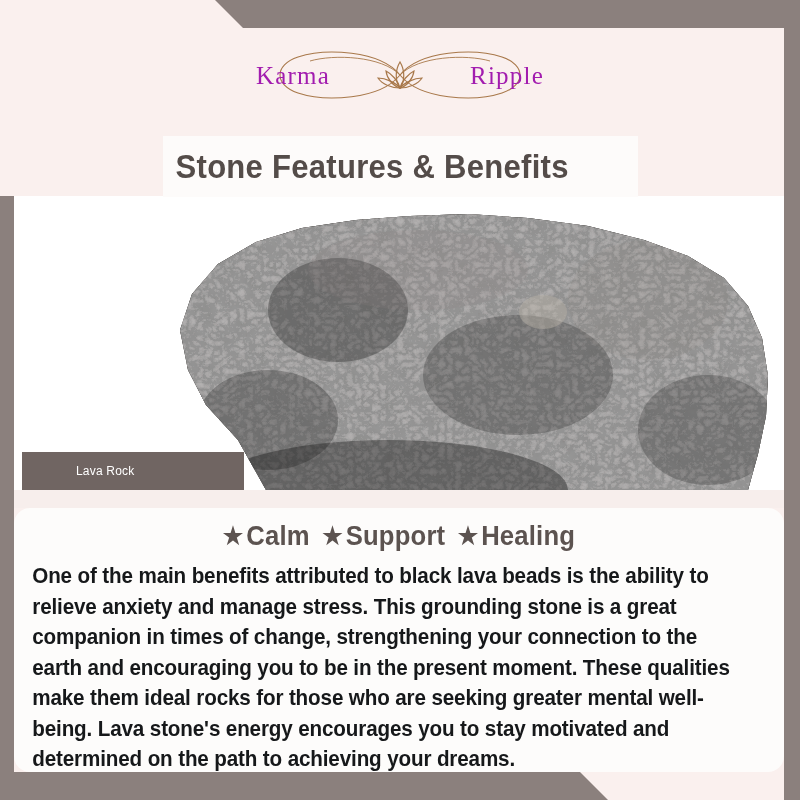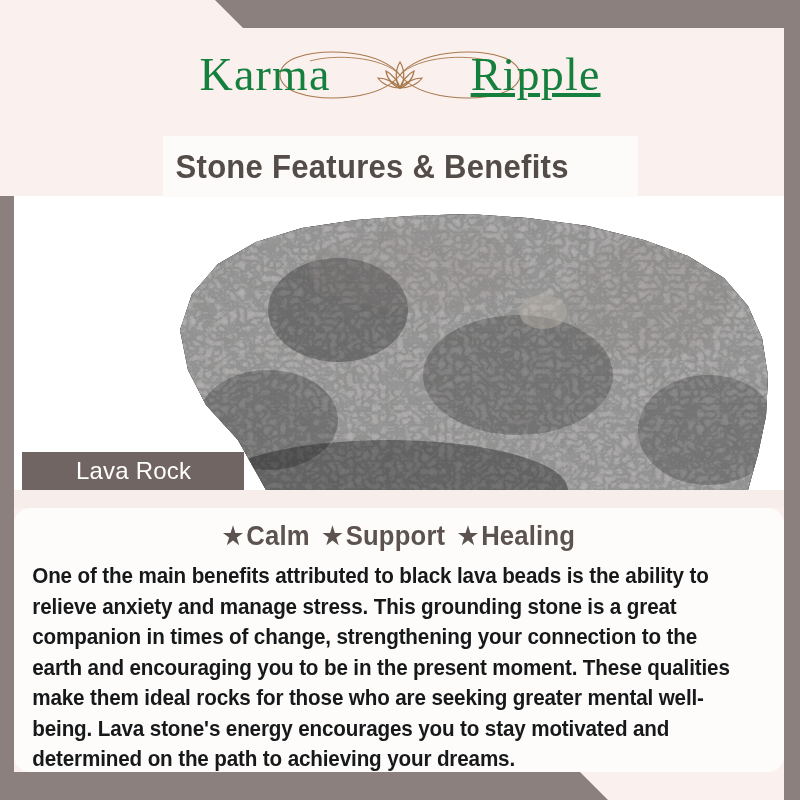--- a/index.html
+++ b/index.html
@@ -74,29 +74,29 @@
   .logo-inner {
     position: relative;
     width: 340px;
     height: 62px;
     display: flex;
     align-items: center;
     justify-content: center;
   }
   .logo-word {
     font-family: "Liberation Serif", "DejaVu Serif", serif;
-    font-size: 46px;
+    font-size: 25px;
     letter-spacing: 1.2px;
-    color: #15803d;
+    color: #a21caf;
     line-height: 1;
     position: relative;
     z-index: 3;
   }
   .logo-word.left { margin-right: 56px; }
-  .logo-word.right { margin-left: 84px; text-decoration: underline; }
+  .logo-word.right { margin-left: 84px; }
   .logo-swoosh {
     position: absolute;
     top: 0; left: 0;
     width: 340px; height: 62px;
     z-index: 1;
     pointer-events: none;
   }
   .logo-lotus {
     position: absolute;
     left: 50%;
@@ -152,21 +152,21 @@
     left: 22px; top: 452px;
     width: 222px; height: 38px;
     background: rgba(92,80,76,0.88);
     display: flex;
     align-items: center;
     z-index: 6;
   }
   .caption-text {
     color: #ffffff;
     font-family: "Liberation Sans", sans-serif;
-    font-size: 24px;
+    font-size: 12px;
     font-weight: 400;
     padding-left: 54px;
     letter-spacing: 0.2px;
   }
 
   
   .sep-band {
     position: absolute;
     left: 14px; top: 490px;
     width: 770px; height: 18px;

